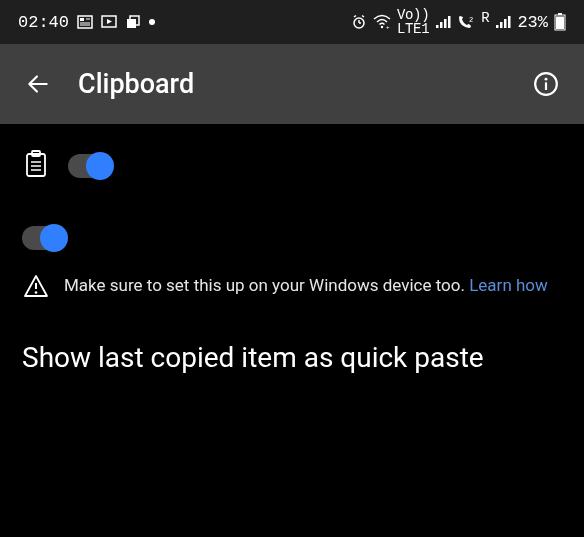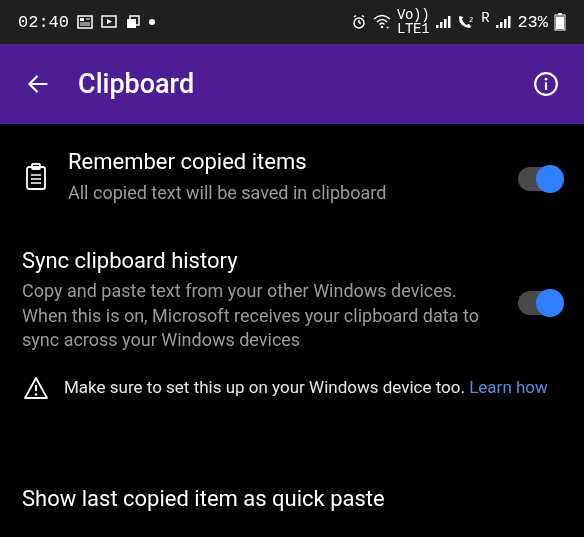--- a/index.html
+++ b/index.html
@@ -19,21 +19,21 @@
     padding: 0 18px;
     font-size: 17px;
     font-weight: 500;
     font-family: Liberation Mono, monospace;
   }
   .statusbar .left { display: flex; align-items: center; gap: 8px; }
   .statusbar .right { margin-left: auto; display: flex; align-items: center; gap: 6px; font-size: 14px; }
   .status-icon { display: inline-flex; align-items: center; justify-content: center; }
   .appbar {
     height: 80px;
-    background: #4c1d95;
+    background: #404040;
     display: flex;
     align-items: center;
     padding: 0 20px;
   }
   .back-btn { width: 36px; height: 36px; display: flex; align-items: center; justify-content: center; cursor: pointer; }
   .appbar-title { font-size: 27px; font-weight: 500; margin-left: 22px; }
   .info-btn { margin-left: auto; width: 36px; height: 36px; display: flex; align-items: center; justify-content: center; cursor: pointer; }
   .content { padding: 0 0 20px 0; background: #000; }
   .row {
     display: flex;
@@ -61,21 +61,21 @@
     background: #2f7fff; border-radius: 50%;
   }
   .toggle2-wrap { align-self: center; }
   .warning {
     display: flex; gap: 14px; padding: 14px 22px 20px 22px; align-items: flex-start;
   }
   .warning-icon { width: 28px; display: flex; justify-content: center; flex-shrink: 0; }
   .warning-text { font-size: 17px; color: #e6e6e6; line-height: 1.4; }
   .link { color: #5a8dd6; cursor: pointer; }
   .row3 { padding: 22px 22px 6px 22px; }
-  .row3 .row-title { font-size: 22px; margin-top: 43px; }
+  .row3 .row-title { font-size: 28px; }
   .dot { width: 6px; height: 6px; background: #fff; border-radius: 50%; display: inline-block; }
   .tiny { font-size: 14px; letter-spacing: -0.3px; }
 </style>
 </head>
 <body>
 
 <div class="statusbar">
   <div class="left">
     <span>02:40</span>
     <span class="status-icon">
@@ -177,32 +177,24 @@
   <div class="row">
     <div class="row-icon">
       <svg width="24" height="28" viewBox="0 0 24 28">
           <rect x="3" y="4" width="18" height="22" rx="2" fill="none" stroke="#fff" stroke-width="1.8"></rect>
           <rect x="8" y="1" width="8" height="5" rx="1" fill="none" stroke="#fff" stroke-width="1.8"></rect>
           <line x1="7" y1="12" x2="17" y2="12" stroke="#fff" stroke-width="1.5"></line>
           <line x1="7" y1="16" x2="17" y2="16" stroke="#fff" stroke-width="1.5"></line>
           <line x1="7" y1="20" x2="17" y2="20" stroke="#fff" stroke-width="1.5"></line>
         </svg>
     </div>
-    <div class="row-body">
-      <div class="row-title">Remember copied items</div>
-      <div class="row-sub">All copied text will be saved in clipboard</div>
-    </div>
     <div class="toggle on"></div>
   </div>
 
   <div class="row2">
-    <div class="row-body">
-      <div class="row-title">Sync clipboard history</div>
-      <div class="row-sub">Copy and paste text from your other Windows devices. When this is on, Microsoft receives your clipboard data to sync across your Windows devices</div>
-    </div>
     <div class="toggle on toggle2-wrap"></div>
   </div>
 
   <div class="warning">
     <div class="warning-icon">
       <svg width="26" height="24" viewBox="0 0 26 24">
           <polygon points="13,2 24,22 2,22" fill="none" stroke="#fff" stroke-width="1.8" stroke-linejoin="round"></polygon>
           <rect x="12" y="9" width="2" height="6" fill="#fff"></rect>
           <circle cx="13" cy="18.5" r="1.3" fill="#fff"></circle>
         </svg>

